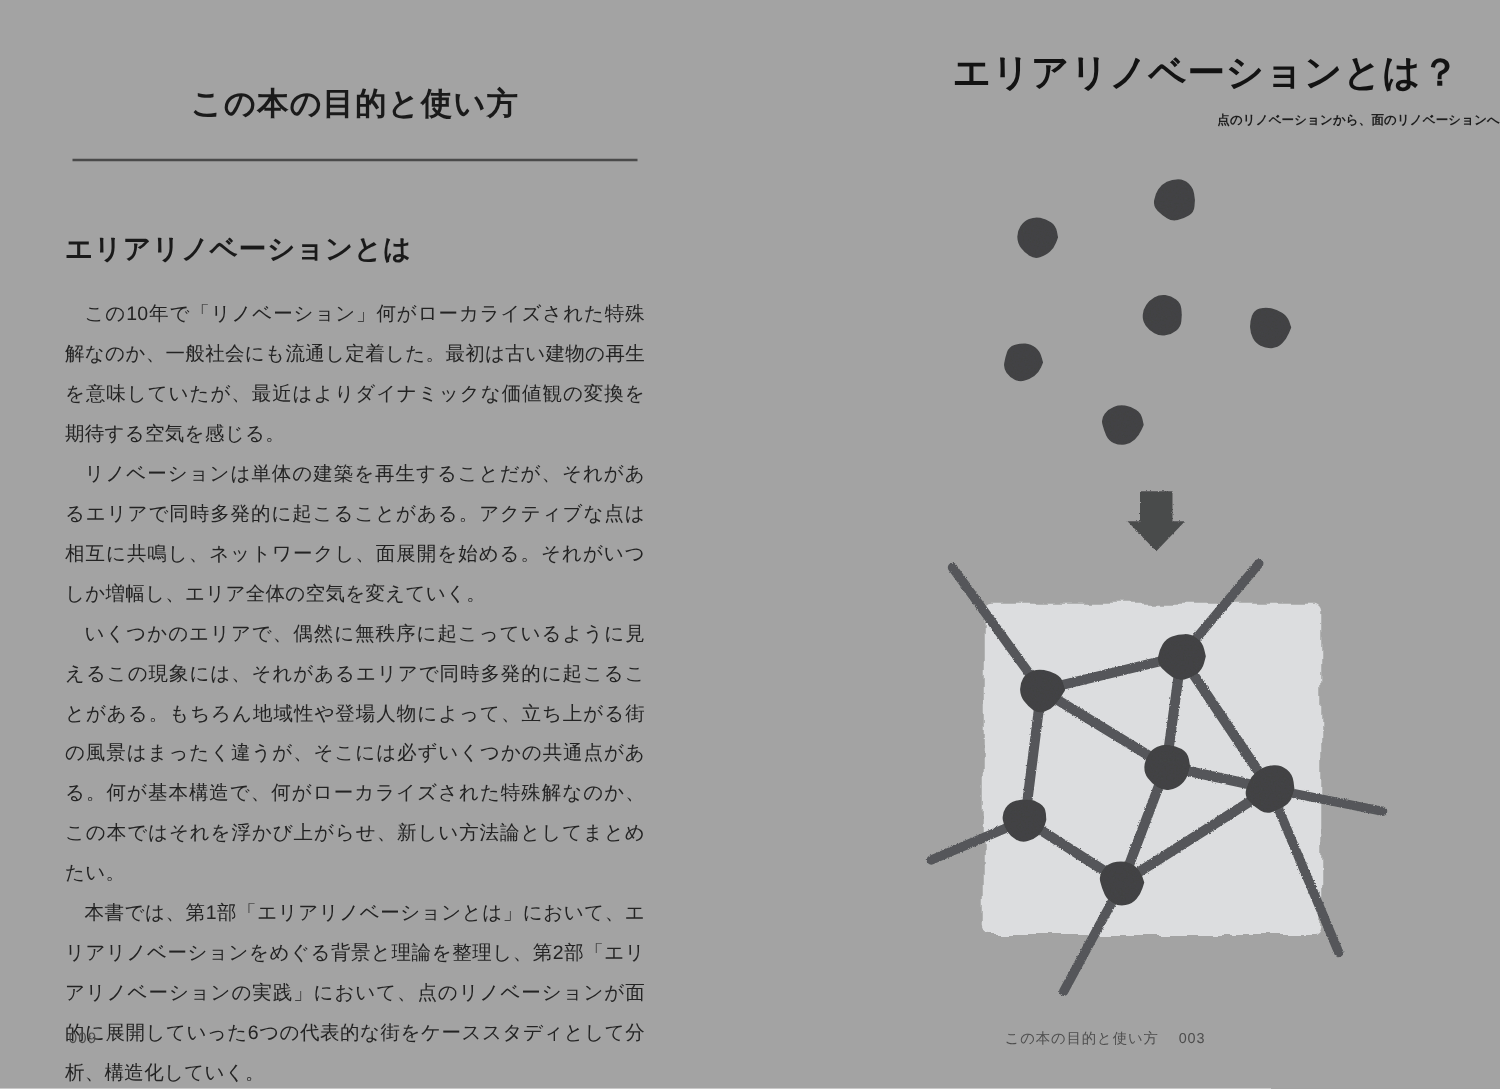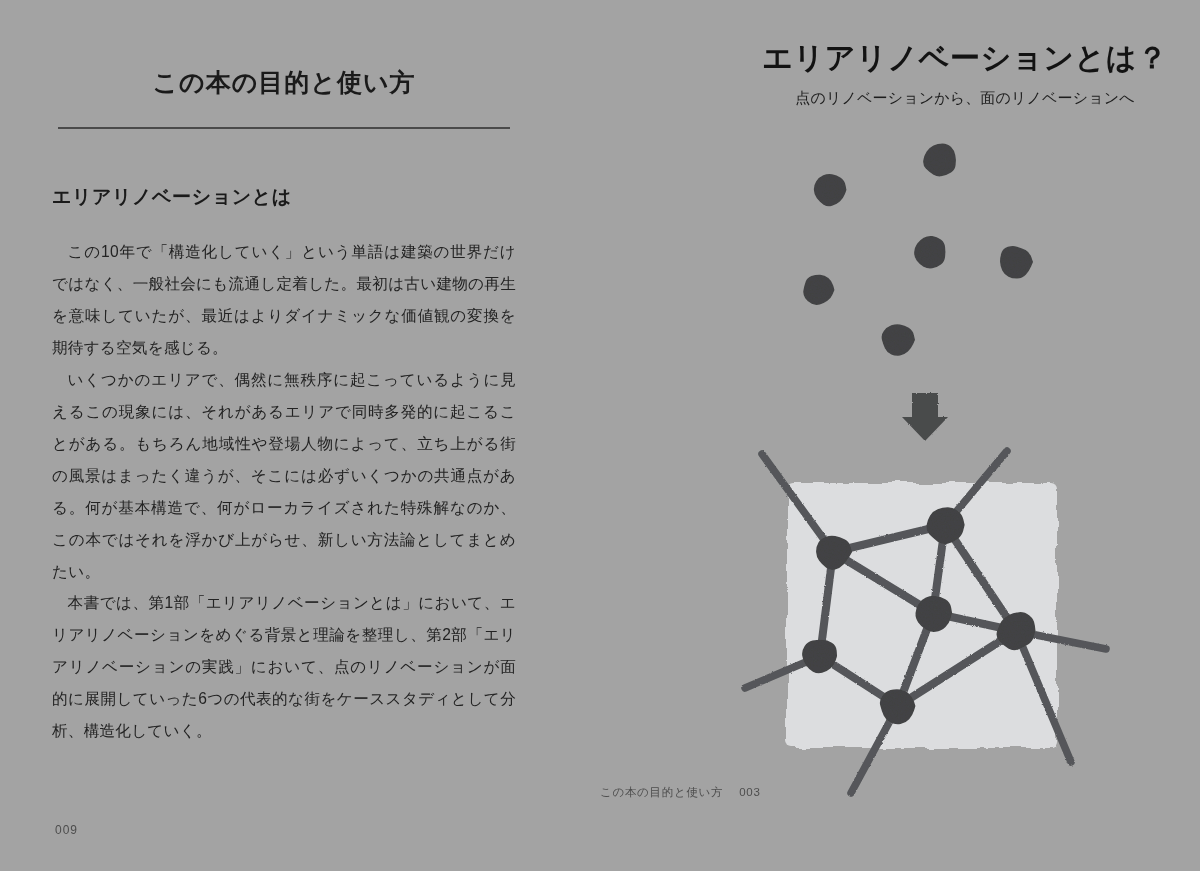--- a/index.html
+++ b/index.html
@@ -43,21 +43,21 @@
     left: 58px;
     top: 127px;
     width: 452px;
     height: 2px;
     background: #4a4a4a;
   }
   .section-heading {
     position: absolute;
     left: 52px;
     top: 184px;
-    font-size: 19px;
+    font-size: 22px;
     font-weight: 700;
     letter-spacing: 0.03em;
     color: #1a1a1a;
   }
   .body-column {
     position: absolute;
     left: 52px;
     top: 236px;
     width: 464px;
   }
@@ -98,43 +98,43 @@
     font-weight: 700;
     letter-spacing: 0.02em;
     color: #131313;
     font-family: Liberation Mono, monospace;
   }
   .right-subtitle {
     position: absolute;
     left: 0;
     top: 89px;
     width: 600px;
-    text-align: center;
+    text-align: right;
     padding-left: 130px;
     box-sizing: border-box;
-    font-size: 15px;
-    font-weight: 400;
+    font-size: 10px;
+    font-weight: 700;
     letter-spacing: 0.01em;
     color: #1d1d1d;
   }
   .figure-wrap {
     position: absolute;
     left: 0px;
     top: 120px;
     width: 600px;
     height: 690px;
   }
   .figure-wrap svg { display: block; }
 
   .folio-right {
     position: absolute;
     right: 0px;
-    top: 785px;
-    width: 600px;
-    text-align: left;
+    top: 823px;
+    width: 600px;
+    text-align: center;
     padding-right: 32px;
     box-sizing: border-box;
     font-size: 11.5px;
     letter-spacing: 0.06em;
     color: #4d4d4d;
   }
   .folio-right .runhead { margin-right: 16px; }
 </style>
 </head>
 <body>
@@ -143,21 +143,22 @@
 
   <div class="page-left">
 
     <div class="chapter-title">この本の目的と使い方</div>
 
     <div class="title-rule"></div>
 
     <div class="section-heading">エリアリノベーションとは</div>
 
     <div class="body-column">
-      <p>この10年で「構造化していく」という単語は建築の世界だけではなく、一般社会にも流通し定着した。最初は古い建物の再生を意味していたが、最近はよりダイナミックな価値観の変換を期待する空気を感じる。</p>
+      <p>この10年で「リノベーション」何がローカライズされた特殊解なのか、一般社会にも流通し定着した。最初は古い建物の再生を意味していたが、最近はよりダイナミックな価値観の変換を期待する空気を感じる。</p>
+      <p>リノベーションは単体の建築を再生することだが、それがあるエリアで同時多発的に起こることがある。アクティブな点は相互に共鳴し、ネットワークし、面展開を始める。それがいつしか増幅し、エリア全体の空気を変えていく。</p>
       <p>いくつかのエリアで、偶然に無秩序に起こっているように見えるこの現象には、それがあるエリアで同時多発的に起こることがある。もちろん地域性や登場人物によって、立ち上がる街の風景はまったく違うが、そこには必ずいくつかの共通点がある。何が基本構造で、何がローカライズされた特殊解なのか、この本ではそれを浮かび上がらせ、新しい方法論としてまとめたい。</p>
       <p>本書では、第1部「エリアリノベーションとは」において、エリアリノベーションをめぐる背景と理論を整理し、第2部「エリアリノベーションの実践」において、点のリノベーションが面的に展開していった6つの代表的な街をケーススタディとして分析、構造化していく。</p>
     </div>
 
     <div class="folio-left">009</div>
   </div>
 
   <div class="page-right">
 
     <div class="right-title">エリアリノベーションとは？</div>

